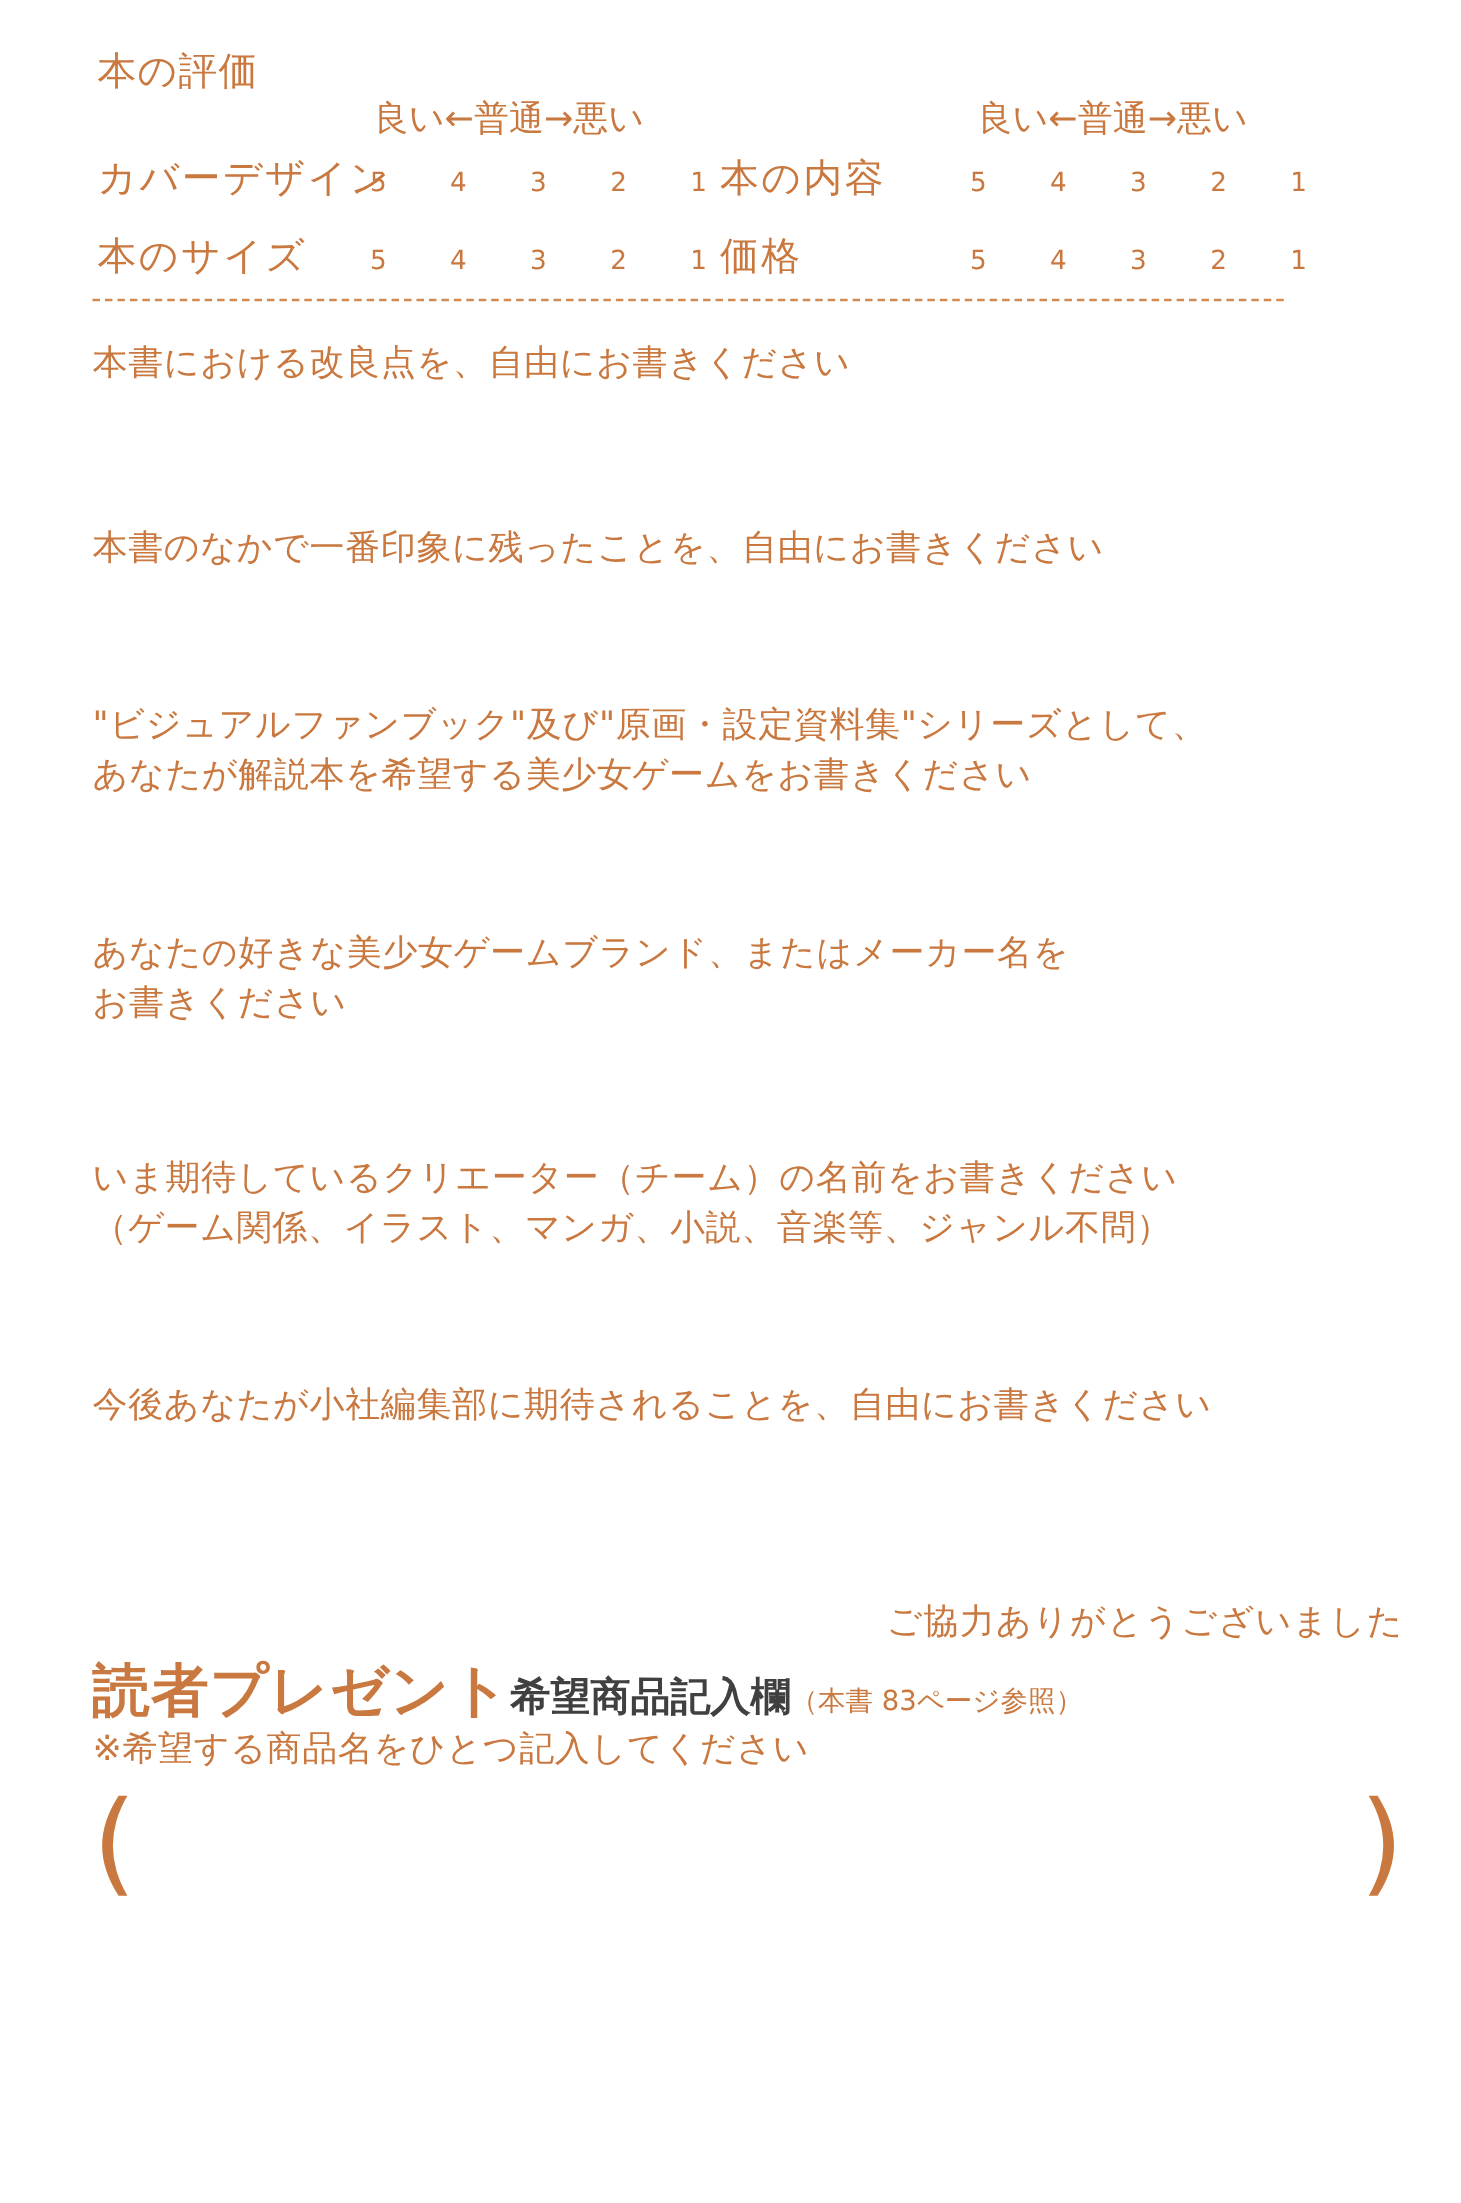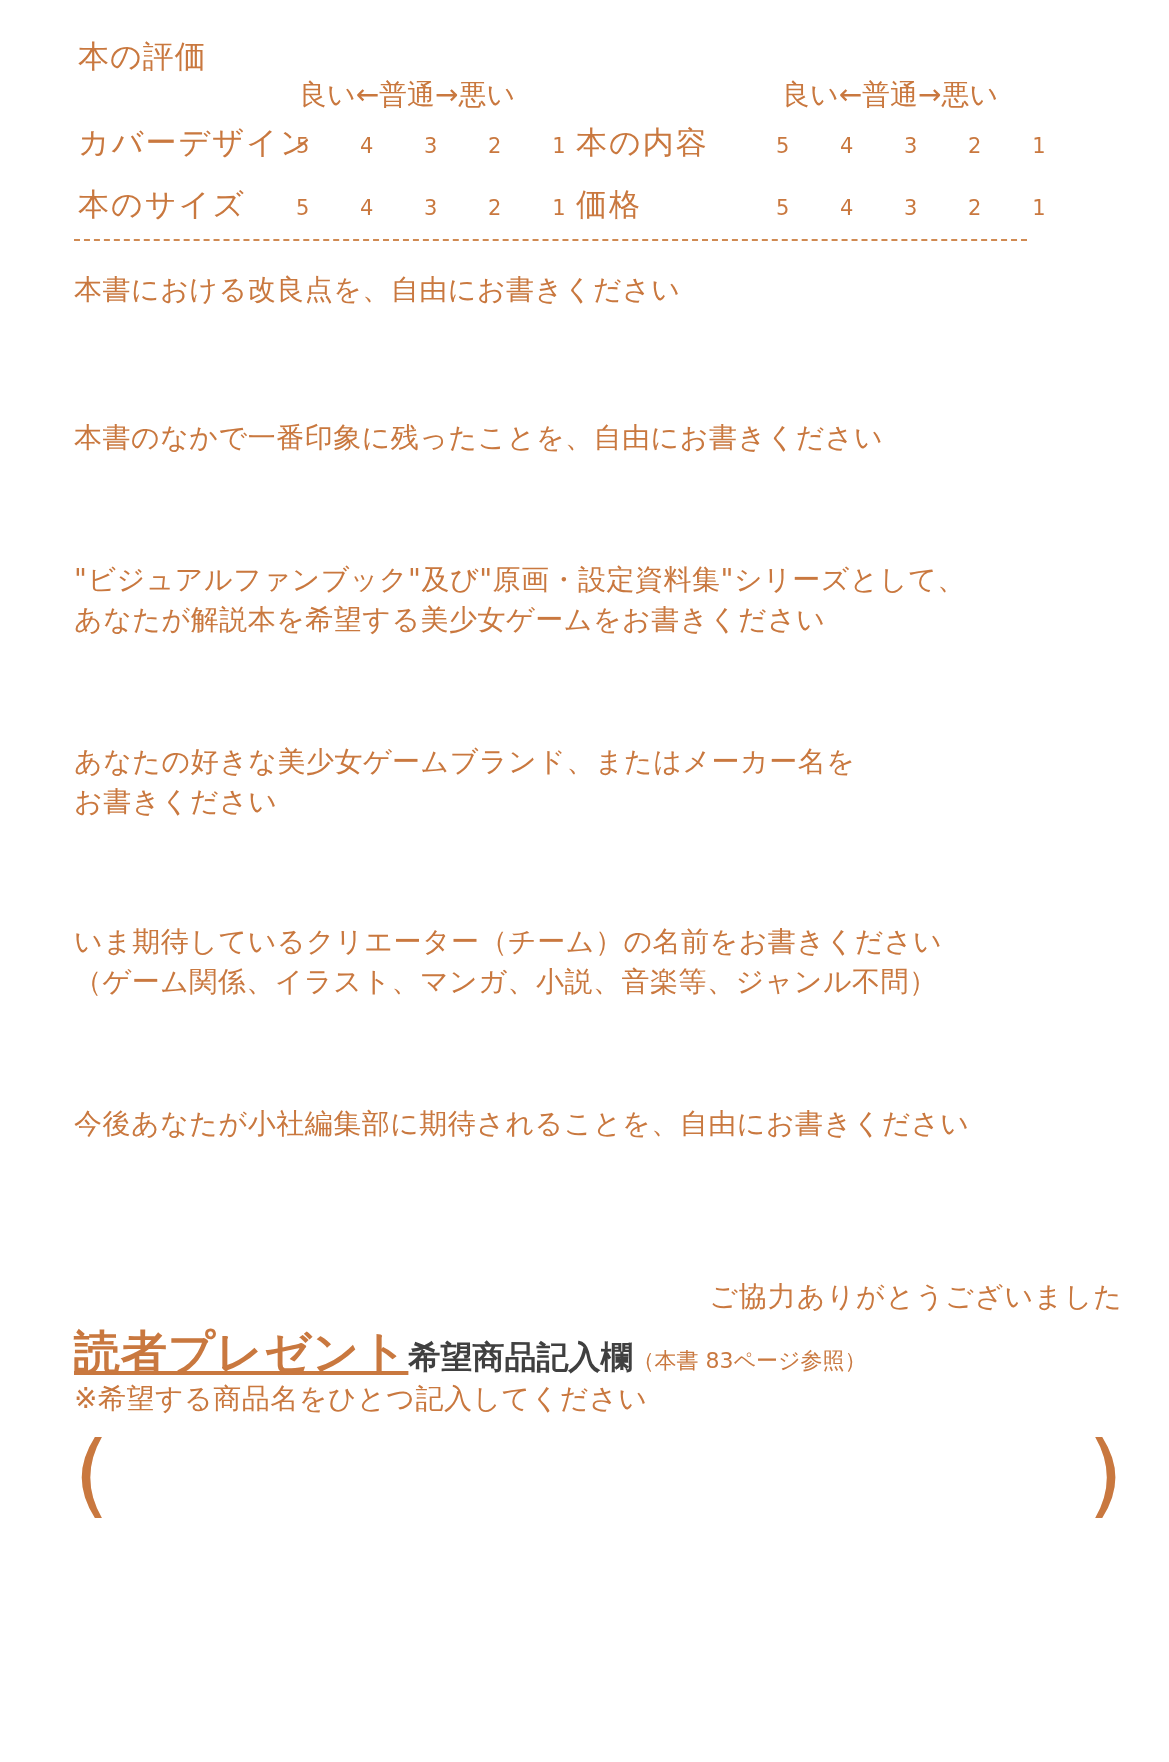--- a/index.html
+++ b/index.html
@@ -102,21 +102,20 @@
     position: absolute;
     left: 58px;
     top: 1322px;
     white-space: nowrap;
   }
   .present-big {
     font-size: 46px;
     font-weight: bold;
     letter-spacing: 1px;
     color: #c9783f;
-    text-decoration: underline;
   }
   .present-mid {
     font-size: 32px;
     font-weight: bold;
     letter-spacing: 0px;
     color: #404040;
   }
   .present-small {
     font-size: 22px;
     letter-spacing: 0px;

